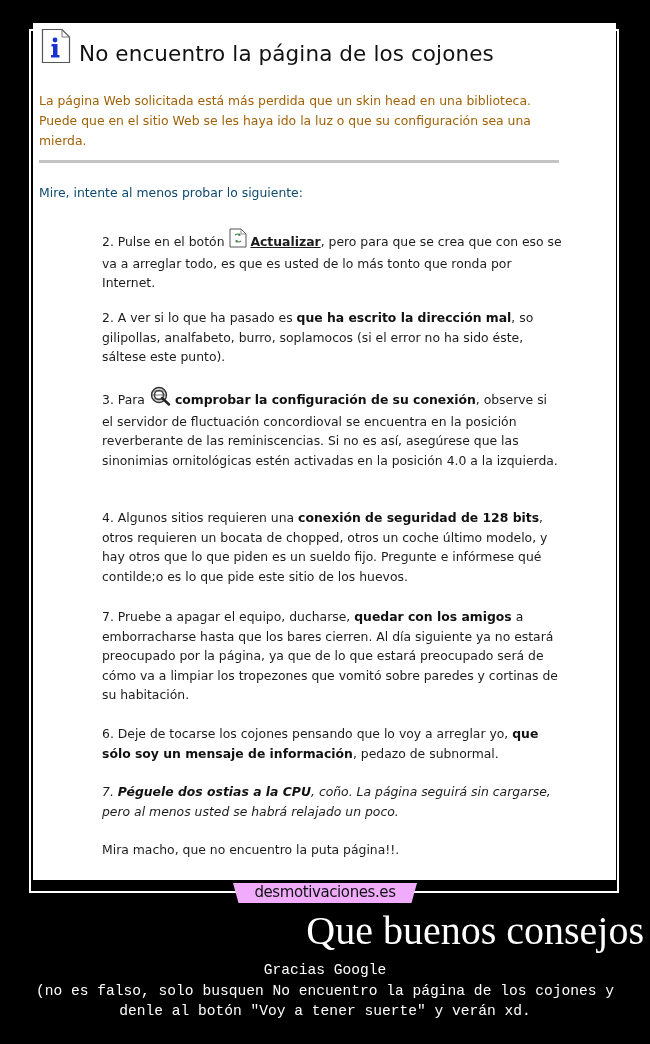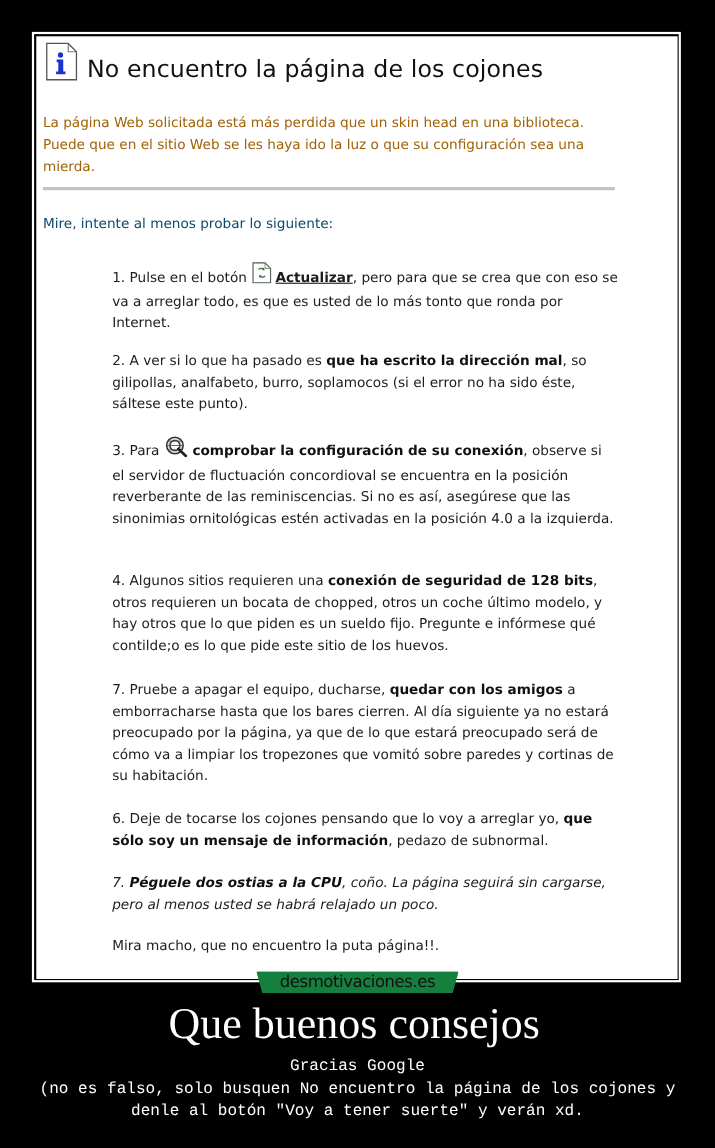--- a/index.html
+++ b/index.html
@@ -5,21 +5,21 @@
   html, body { margin:0; padding:0; }
   body {
     width:650px; height:1044px; background:#000; position:relative; overflow:hidden;
     font-family: "DejaVu Sans", sans-serif;
   }
   .outer-frame {
     position:absolute; left:29px; top:29px; width:590px; height:864px;
     border:2px solid #fff; box-sizing:border-box;
   }
   .panel {
-    position:absolute; left:33px; top:33px; width:583px; height:857px;
+    position:absolute; left:33px; top:23px; width:583px; height:857px;
     background:#fff; box-sizing:border-box; color:#1a1a1a;
   }
   .header { position:absolute; left:8px; top:5px; display:flex; align-items:flex-end; }
   .info-icon {
     width:30px; height:36px; position:relative;
   }
   .info-icon svg { display:block; }
   .page-title {
     font-size:21.5px; color:#111; margin-left:8px; margin-bottom:-2px; white-space:nowrap;
     letter-spacing:0.1px;
@@ -36,30 +36,30 @@
   }
   .item {
     position:absolute; left:69px; width:460px;
     font-size:12.4px; line-height:19.6px; color:#1c1c1c;
   }
   .item b { font-weight:bold; color:#111; }
   .item .u { text-decoration:underline; font-weight:bold; }
   .inline-icon { display:inline-block; vertical-align:-2px; margin:0 3px 0 1px; }
   .logo-tab {
     position:absolute; left:233px; top:883px; width:184px; height:20px;
-    background:#15803d; 
+    background:#f0abfc; 
     clip-path: polygon(0 0, 100% 0, 97% 100%, 3% 100%);
     display:flex; align-items:center; justify-content:center;
   }
   .logo-text {
     font-family:"DejaVu Sans", sans-serif; font-size:15px; color:#111; letter-spacing:-0.4px;
     margin-top:-2px;
   }
   .caption-title {
-    position:absolute; left:0; top:905px; width:644px; text-align:center;
+    position:absolute; left:0; top:905px; width:644px; text-align:right;
     font-family:"Liberation Serif", "DejaVu Serif", serif; font-size:40px; color:#fff;
     line-height:52px;
   }
   .caption-sub {
     position:absolute; left:0; top:960px; width:650px; text-align:center;
     font-family:Liberation Mono, monospace; font-size:14.6px; color:#fff; line-height:20.5px;
   }
 </style>
 </head>
 <body>
@@ -77,21 +77,21 @@
       </svg>
     </span>
     <span class="page-title">No encuentro la página de los cojones</span>
   </div>
 
   <div class="intro">La página Web solicitada está más perdida que un skin head en una biblioteca. Puede que en el sitio Web se les haya ido la luz o que su configuración sea una mierda.</div>
   <div class="divider"></div>
   <div class="prompt">Mire, intente al menos probar lo siguiente:</div>
 
   <div class="item" style="top:205px;">
-    <span>1. Pulse en el botón </span><span class="inline-icon"><svg width="18" height="20" viewBox="0 0 18 20">
+    <span>2. Pulse en el botón </span><span class="inline-icon"><svg width="18" height="20" viewBox="0 0 18 20">
           <path d="M1 1 H12 L17 6 V19 H1 Z" fill="#fff" stroke="#555" stroke-width="1"></path>
           <path d="M12 1 V6 H17" fill="none" stroke="#777" stroke-width="0.8"></path>
           <path d="M6 7 A4 4 0 0 1 11 7" fill="none" stroke="#3a7a3a" stroke-width="1.2"></path>
           <path d="M11 5 L11.5 8 L9 7.5" fill="#3a7a3a"></path>
           <path d="M12 13 A4 4 0 0 1 7 13" fill="none" stroke="#3a7a3a" stroke-width="1.2"></path>
           <path d="M7 15 L6.5 12 L9 12.5" fill="#3a7a3a"></path>
         </svg></span><span class="u">Actualizar</span><span>, pero para que se crea que con eso se va a arreglar todo, es que es usted de lo más tonto que ronda por Internet.</span>
   </div>
 
   <div class="item" style="top:285px;">

